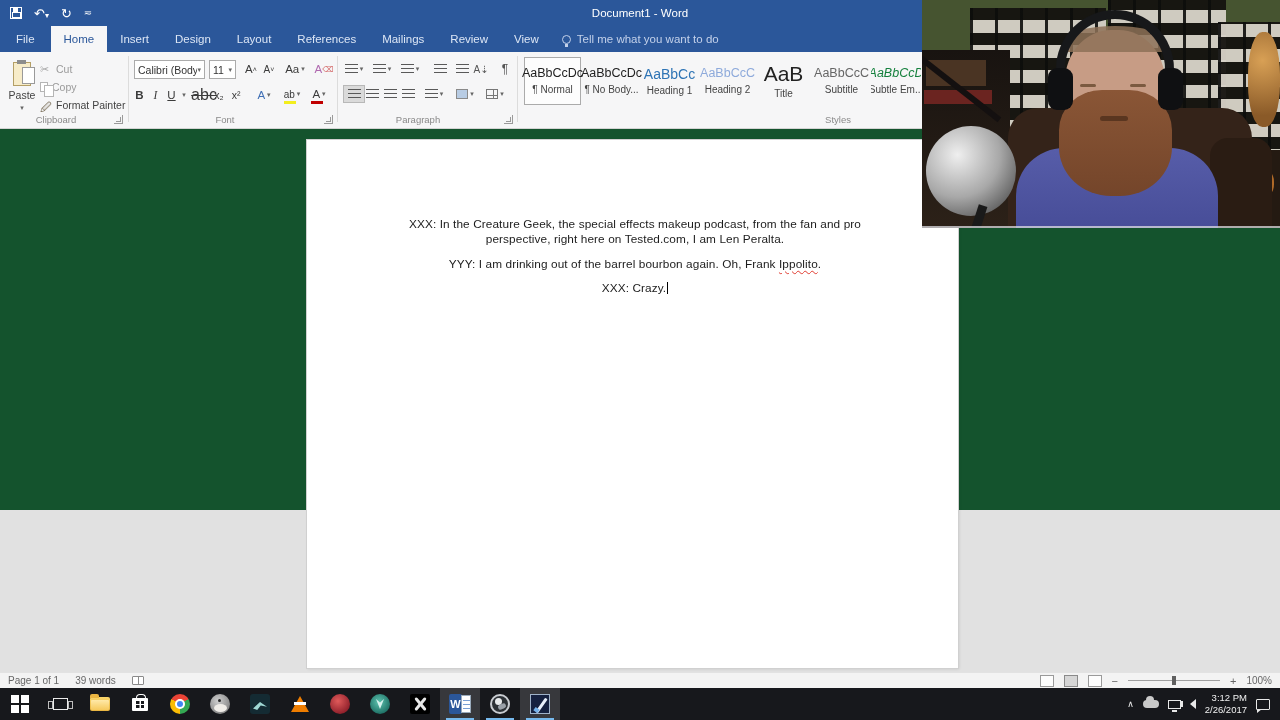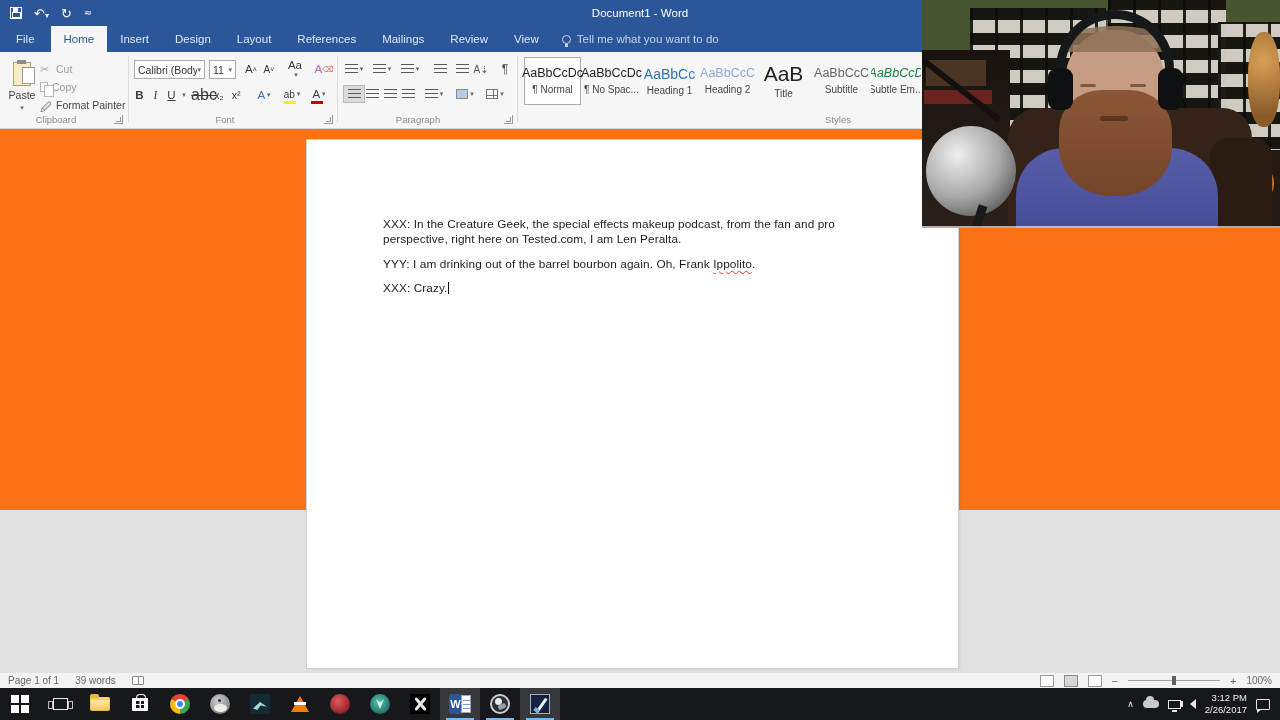--- a/index.html
+++ b/index.html
@@ -60,21 +60,21 @@
   .pbtn { position:absolute; width:22px; height:18px; display:flex; align-items:center; justify-content:center; }
   .pbtn.sel { background:#dadada; border:1px solid #b8b8b8; }
 
   
   .style-card { position:absolute; top:5px; width:57px; height:48px; display:flex; flex-direction:column; align-items:center; justify-content:center; gap:4px; background:transparent; }
   .style-card.sel { border:1px solid #ababab; background:#fdfdfd; }
   .style-prev { font-size:12.5px; color:#222; line-height:1; white-space:nowrap; }
   .style-name { font-size:10px; color:#444; white-space:nowrap; }
 
   
-  .docarea { position:absolute; top:129px; left:0; width:1280px; height:381px; background:#f97316; }
+  .docarea { position:absolute; top:129px; left:0; width:1280px; height:381px; background:#14532d;text-align:center; }
   .page { position:absolute; left:307px; top:11px; width:651px; height:528px; background:#ffffff; box-shadow:0 0 0 1px #d0d0d0, 1px 1px 3px rgba(0,0,0,0.12); }
   .page-text { position:absolute; left:76px; top:77px; width:504px; font-size:11.8px; color:#1c1c1c; line-height:1.3; letter-spacing:0.1px; }
   .page-text p { margin:0 0 9px 0; }
   .misspell { text-decoration:underline; text-decoration-style:wavy; text-decoration-color:#e03c31; text-decoration-thickness:1px; text-underline-offset:2px; }
   .cursor { display:inline-block; width:1px; height:12px; background:#000; margin-left:1px; vertical-align:-2px; animation:blink 1s steps(1) infinite; }
   @keyframes blink { 50% { opacity:0; } }
 
   
   .statusbar { position:absolute; left:0; bottom:32px; width:1280px; height:16px; background:#f3f3f3; border-top:1px solid #e2e2e2; display:flex; align-items:center; font-size:10px; color:#666; z-index:5; }
   .sb-left { display:flex; align-items:center; gap:16px; padding-left:8px; }
@@ -242,21 +242,21 @@
     <span class="caret">▾</span>
   </div>
   <div class="fbtn" style="left:243px;top:8px;width:16px;">
       <span>A</span>
       <span style="font-size:7px;vertical-align:top;">˄</span>
     </div>
   <div class="fbtn" style="left:261px;top:8px;width:16px;font-size:10px;">
       <span>A</span>
       <span style="font-size:7px;">˅</span>
     </div>
-  <div class="fbtn" style="left:284px;top:8px;width:22px;flex-direction:column;">
+  <div class="fbtn" style="left:284px;top:8px;width:22px;">
       <span>Aa</span>
       <span class="caret-sm">▾</span>
     </div>
   <div class="fbtn" style="left:316px;top:8px;width:16px;color:#b06ab0;">A<span style="font-size:8px;color:#d46a6a;">⌫</span></div>
 
   <div class="fbtn" style="left:133px;top:34px;width:13px;font-weight:bold;">
       <span>B</span>
     </div>
   <div class="fbtn" style="left:150px;top:34px;width:11px;font-style:italic;font-family:'Liberation Serif',serif;">
       <span>I</span>
@@ -339,21 +339,21 @@
     </div>
   <div class="group-label" style="left:373px;width:90px;">Paragraph</div>
   <div class="launcher" style="left:504px;"></div>
 
   <div class="style-card sel" style="left:524px;">
     <span class="style-prev">AaBbCcDc</span>
     <span class="style-name">¶ Normal</span>
   </div>
   <div class="style-card" style="left:583px;">
     <span class="style-prev">AaBbCcDc</span>
-    <span class="style-name">¶ No Spac...</span>
+    <span class="style-name">¶ No Body...</span>
   </div>
   <div class="style-card" style="left:641px;">
     <span class="style-prev" style="color:#2e74b5;font-size:14px;">AaBbCc</span>
     <span class="style-name">Heading 1</span>
   </div>
   <div class="style-card" style="left:699px;">
     <span class="style-prev" style="color:#8eaadb;">AaBbCcC</span>
     <span class="style-name">Heading 2</span>
   </div>
   <div class="style-card" style="left:755px;">

